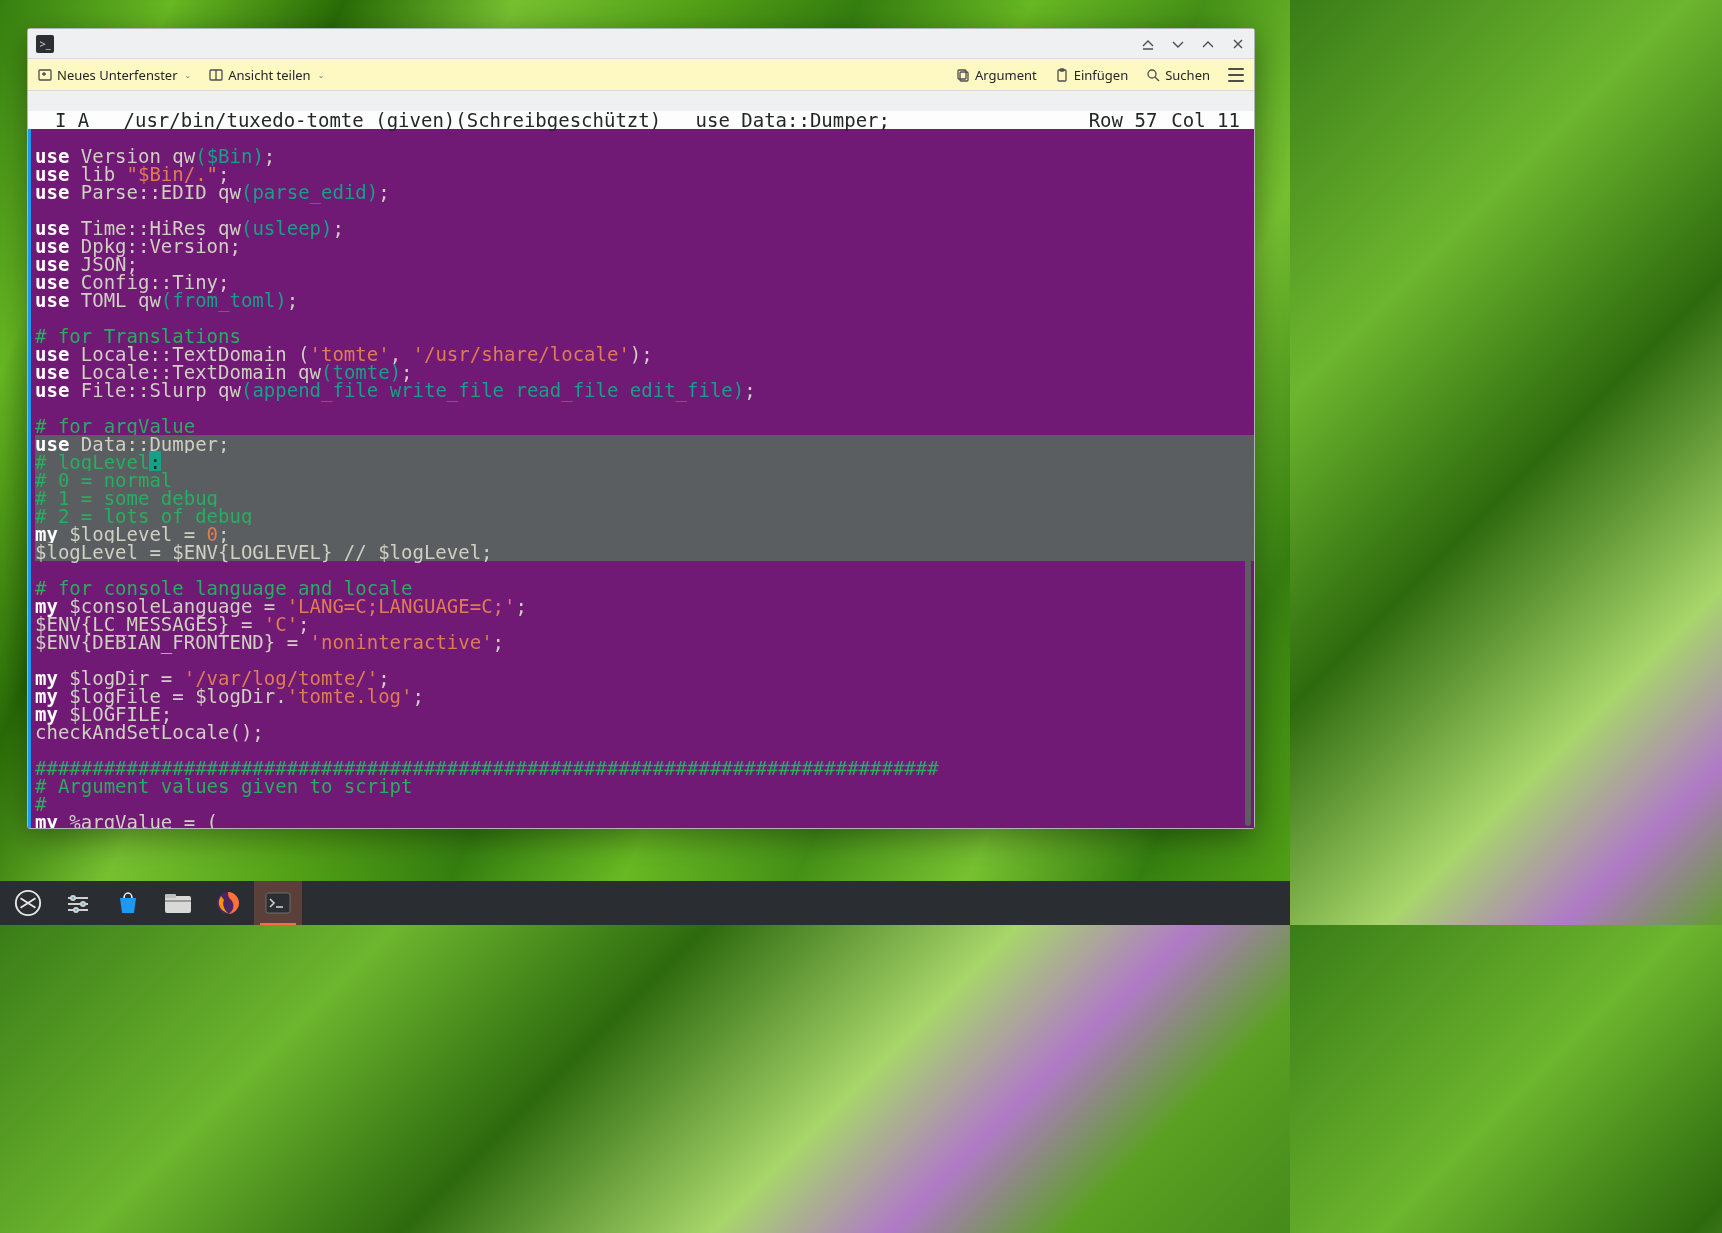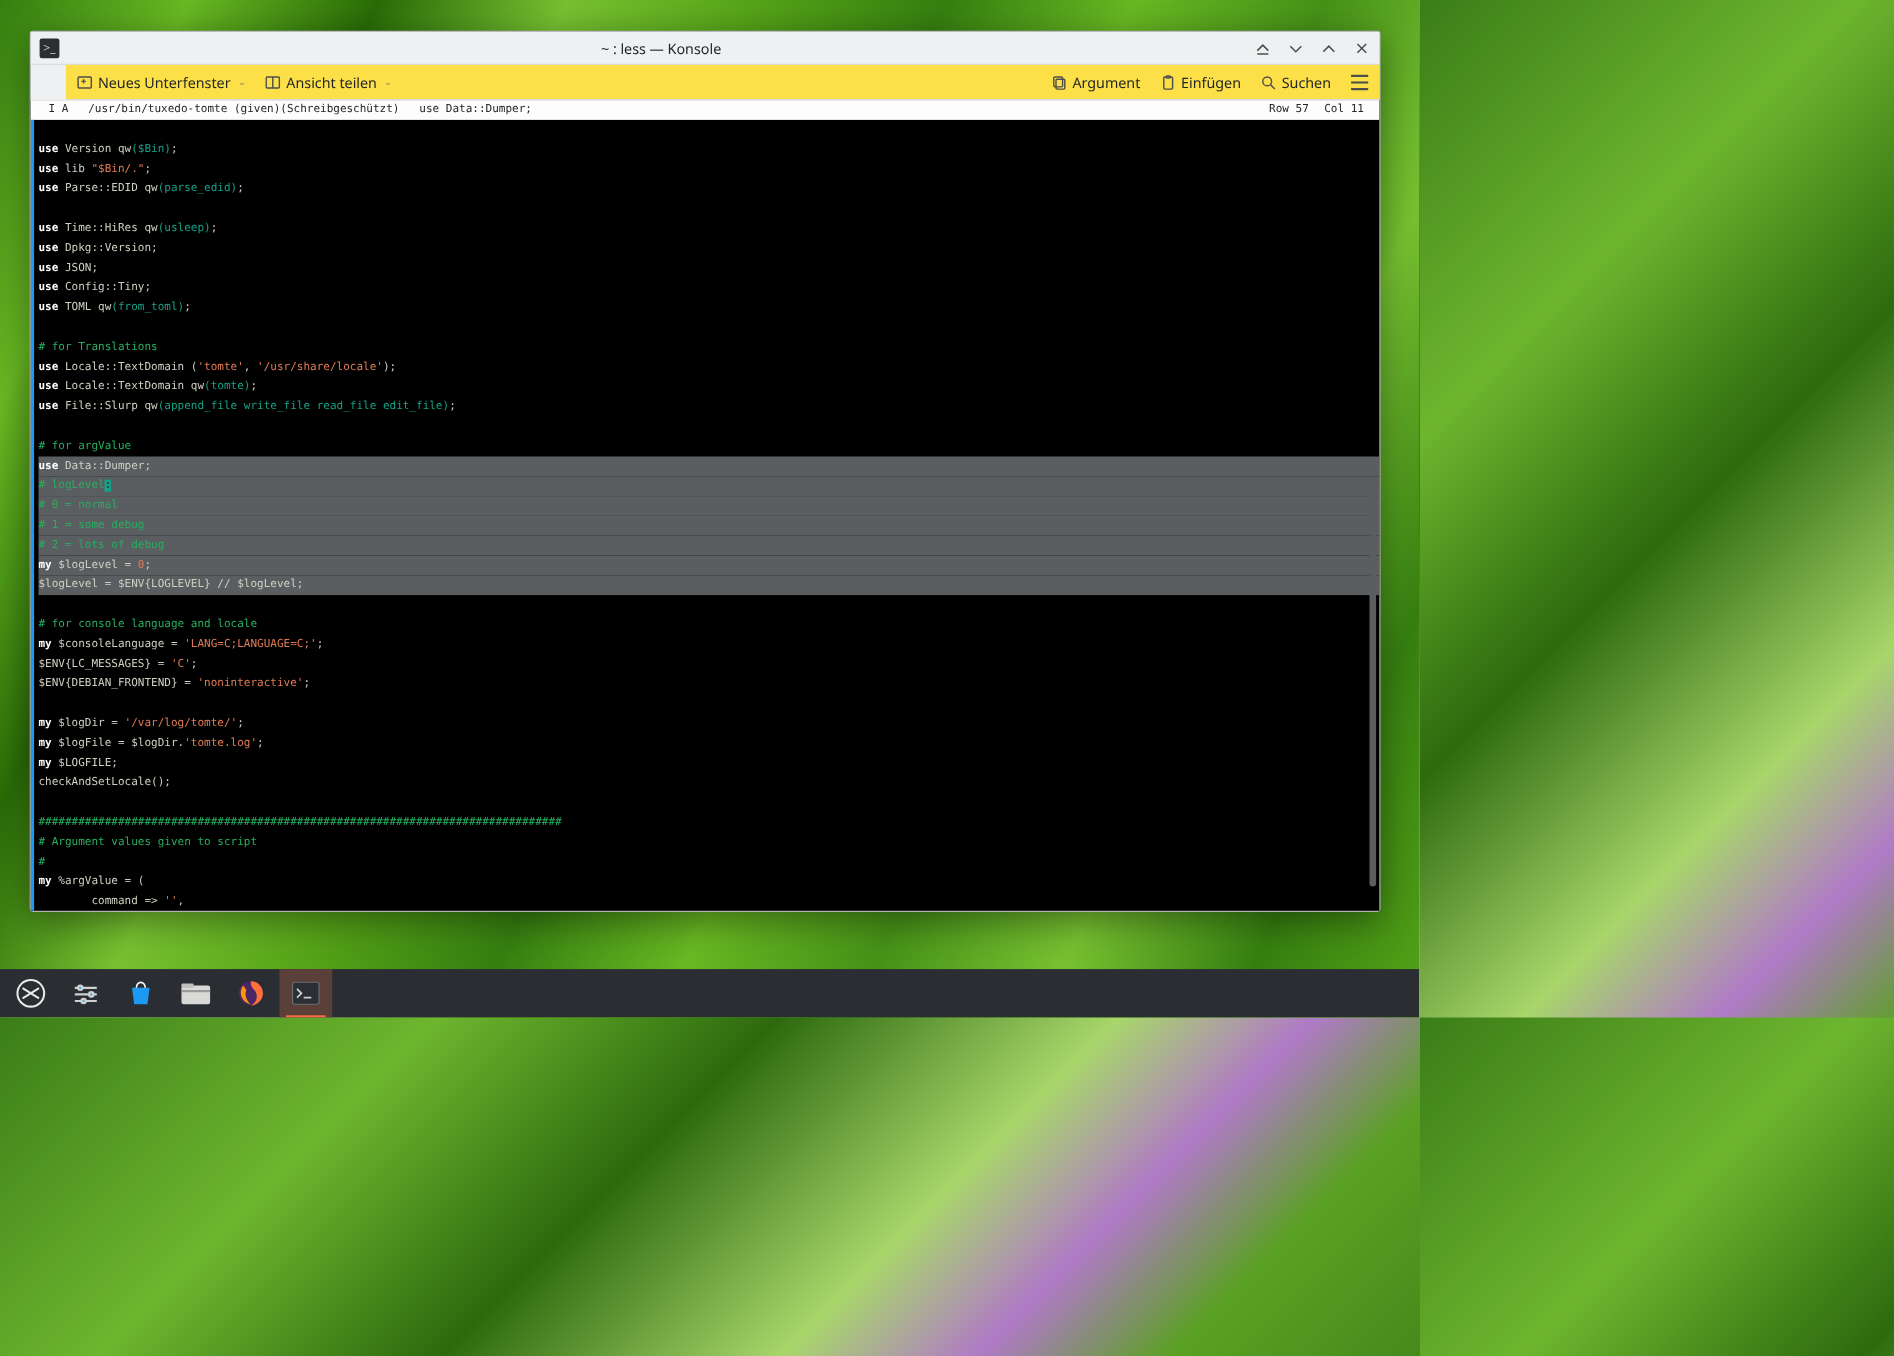--- a/index.html
+++ b/index.html
@@ -36,36 +36,36 @@
     display: flex; align-items: center; justify-content: center; color: #d0d0d0; font-size: 11px;
     margin-right: 8px;
   }
   .title-text { flex: 1; text-align: center; font-size: 13px; color: #232629; }
   .win-ctrls { display: flex; gap: 14px; margin-left: auto; }
   .win-ctrl { width: 16px; height: 16px; display:flex;align-items:center;justify-content:center; color:#4d4d4d; cursor:pointer; }
   .win-ctrl svg { width:14px; height:14px; stroke:#4d4d4d; stroke-width:1.4; fill:none; }
 
   .toolbar {
     height: 32px; display: flex; align-items: center; padding: 0 10px;
-    background: #fde047; border-bottom: 1px solid #d8dadc; gap: 18px;
-    font-size: 13px; color: #232629; margin-left: 32px;
+    background: #fef9c3; border-bottom: 1px solid #d8dadc; gap: 18px;
+    font-size: 13px; color: #232629;
   }
   .tb-left { display:flex; gap:18px; }
   .tb-right { margin-left:auto; display:flex; gap:18px; align-items:center; }
   .tb-item { display:flex; align-items:center; gap:5px; cursor:pointer; }
   .tb-icon { width:14px; height:14px; display:inline-flex; align-items:center; justify-content:center; }
   .tb-icon svg { width:14px; height:14px; stroke:#4d4d4d; stroke-width:1.3; fill:none; }
   .dd-caret { font-size:8px; color:#7a7a7a; margin-left:2px; }
   .hamburger { width:16px;height:14px;display:flex;flex-direction:column;justify-content:space-between;cursor:pointer;}
   .hamburger span{height:2px;background:#4d4d4d;border-radius:1px;}
 
   
   .term {
-    flex:1; background:#000000; position:relative; overflow:hidden;
-    font-family: "DejaVu Sans Mono","Menlo",monospace; font-size:10px; line-height:18px;
+    flex:1; background:#701a75; position:relative; overflow:hidden;
+    font-family: "DejaVu Sans Mono","Menlo",monospace; font-size:19px; line-height:18px;margin-top:20px;
   }
   .status-line {
     background:#fdfdfd; color:#232627; height:18px; padding-left:4px;
     white-space:pre; display:flex;
   }
   .status-line .mid { flex:0 0 auto; }
   .status-line .gap2 { flex:1; }
   .status-line .row, .status-line .col { padding-right:14px; }
   .blue-gutter { position:absolute; left:0; top:18px; bottom:0; width:3px; background:#1d99f3; }
   .code {
@@ -96,21 +96,20 @@
   .task-icon { width:28px; height:28px; display:flex; align-items:center; justify-content:center; }
 </style>
 </head>
 <body>
 
 <div class="desktop-bg"></div>
 
 <div class="window">
   <div class="titlebar">
     <div class="win-icon">&gt;_</div>
-    <div class="title-text">~ : less — Konsole</div>
     <div class="win-ctrls">
       <div class="win-ctrl">
           <svg viewBox="0 0 14 14">
             <path d="M2 9 L7 4 L12 9 M2 12 L12 12"></path>
           </svg>
         </div>
       <div class="win-ctrl">
           <svg viewBox="0 0 14 14">
             <path d="M2 5 L7 10 L12 5"></path>
           </svg>

